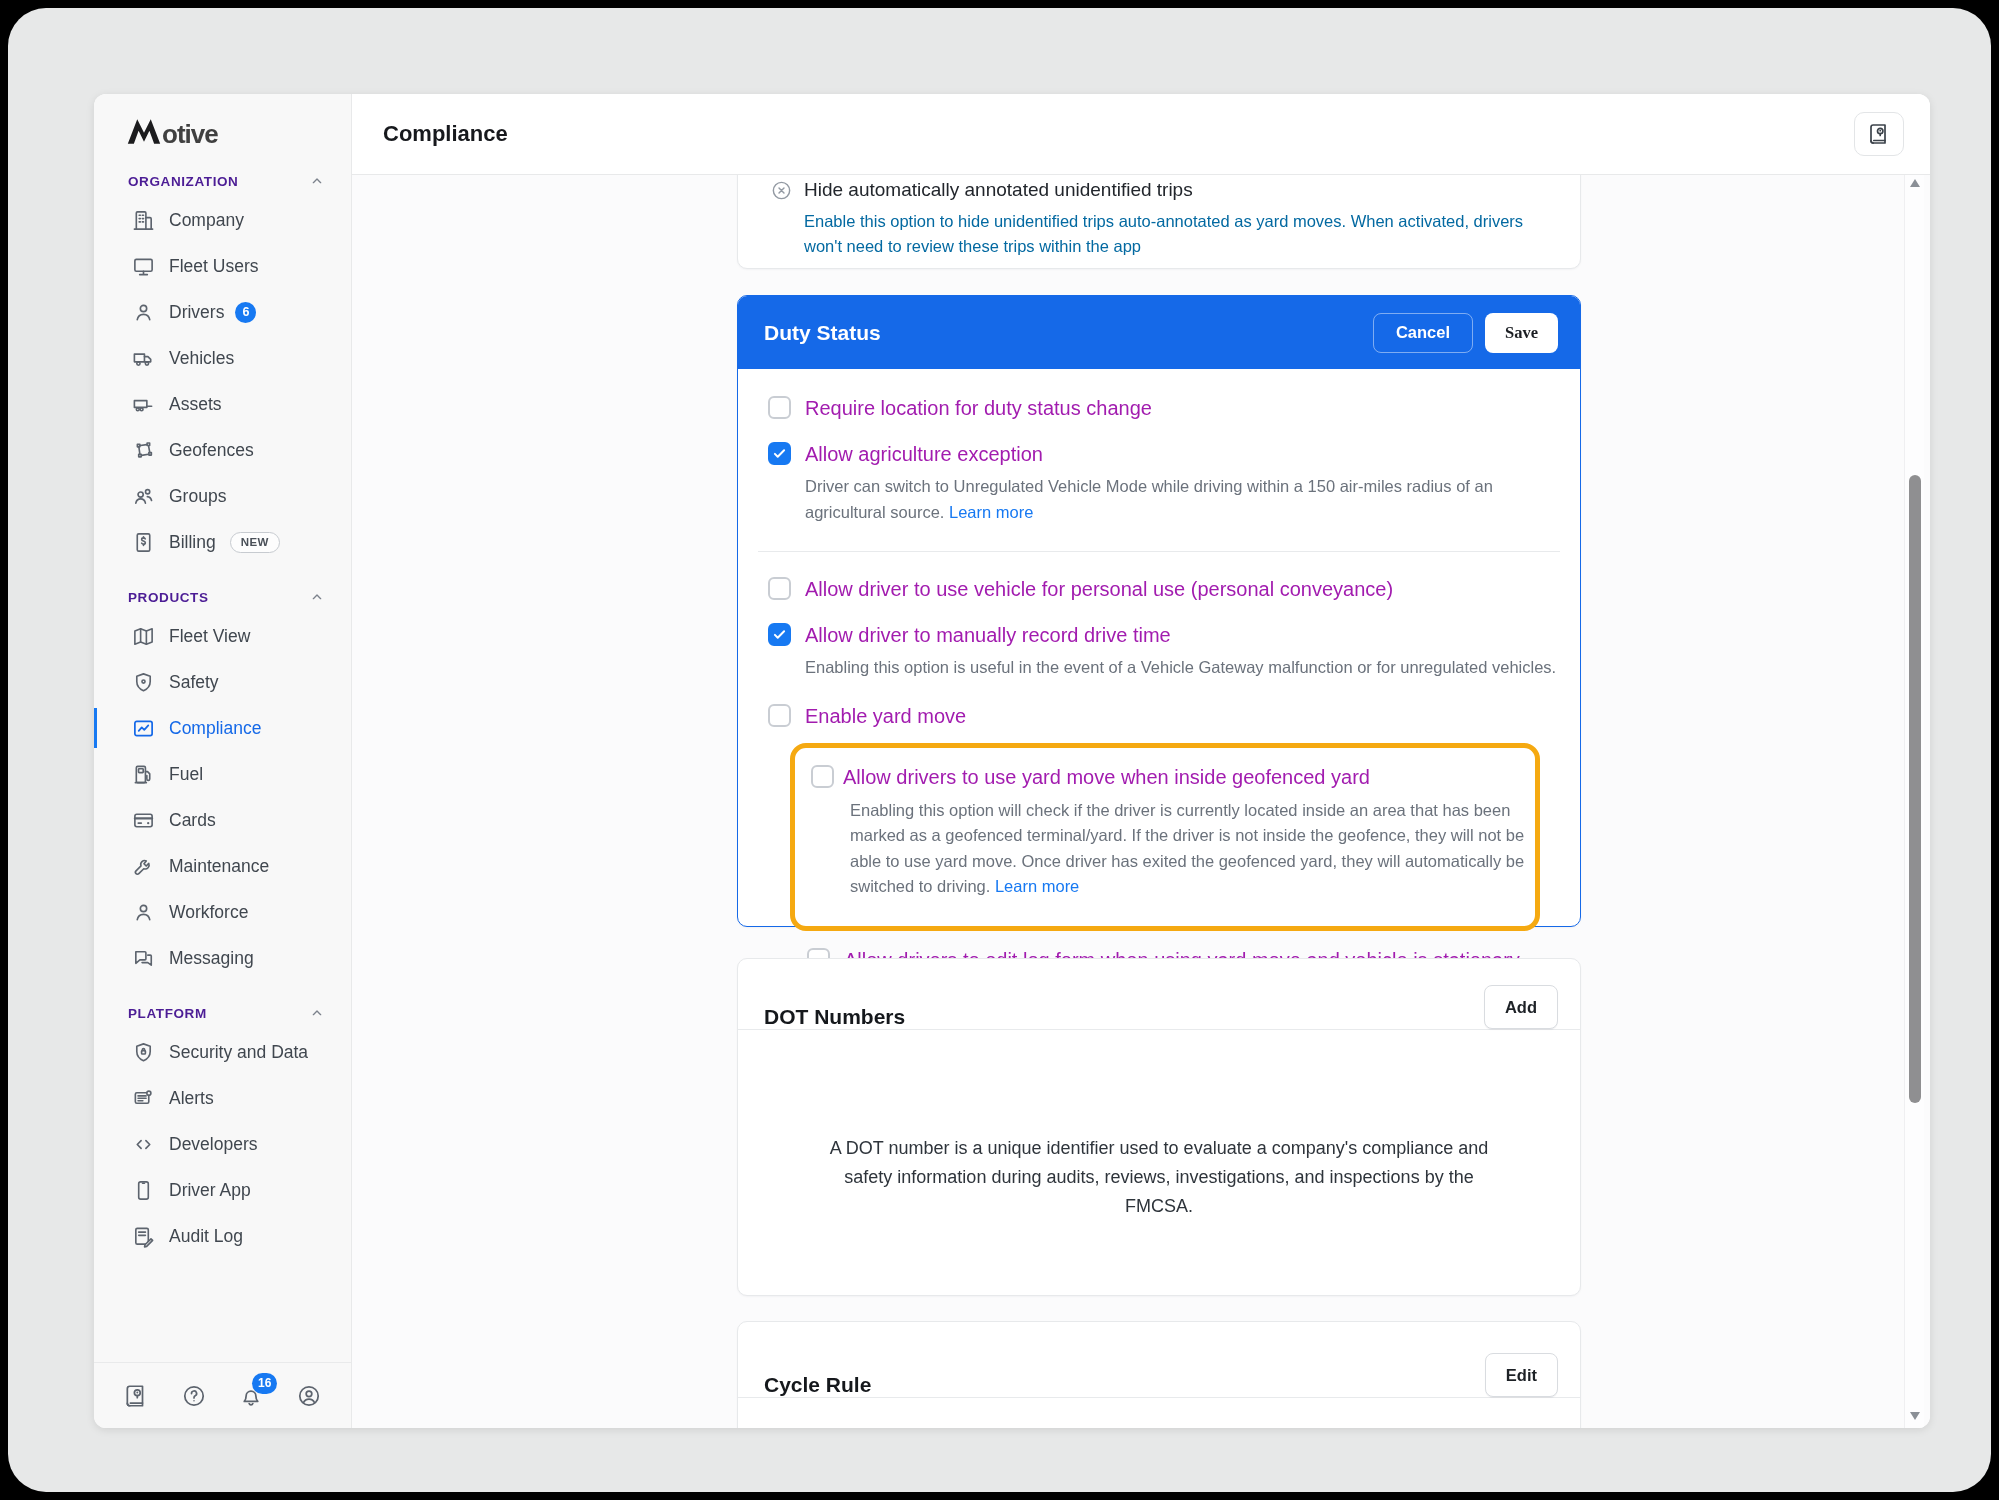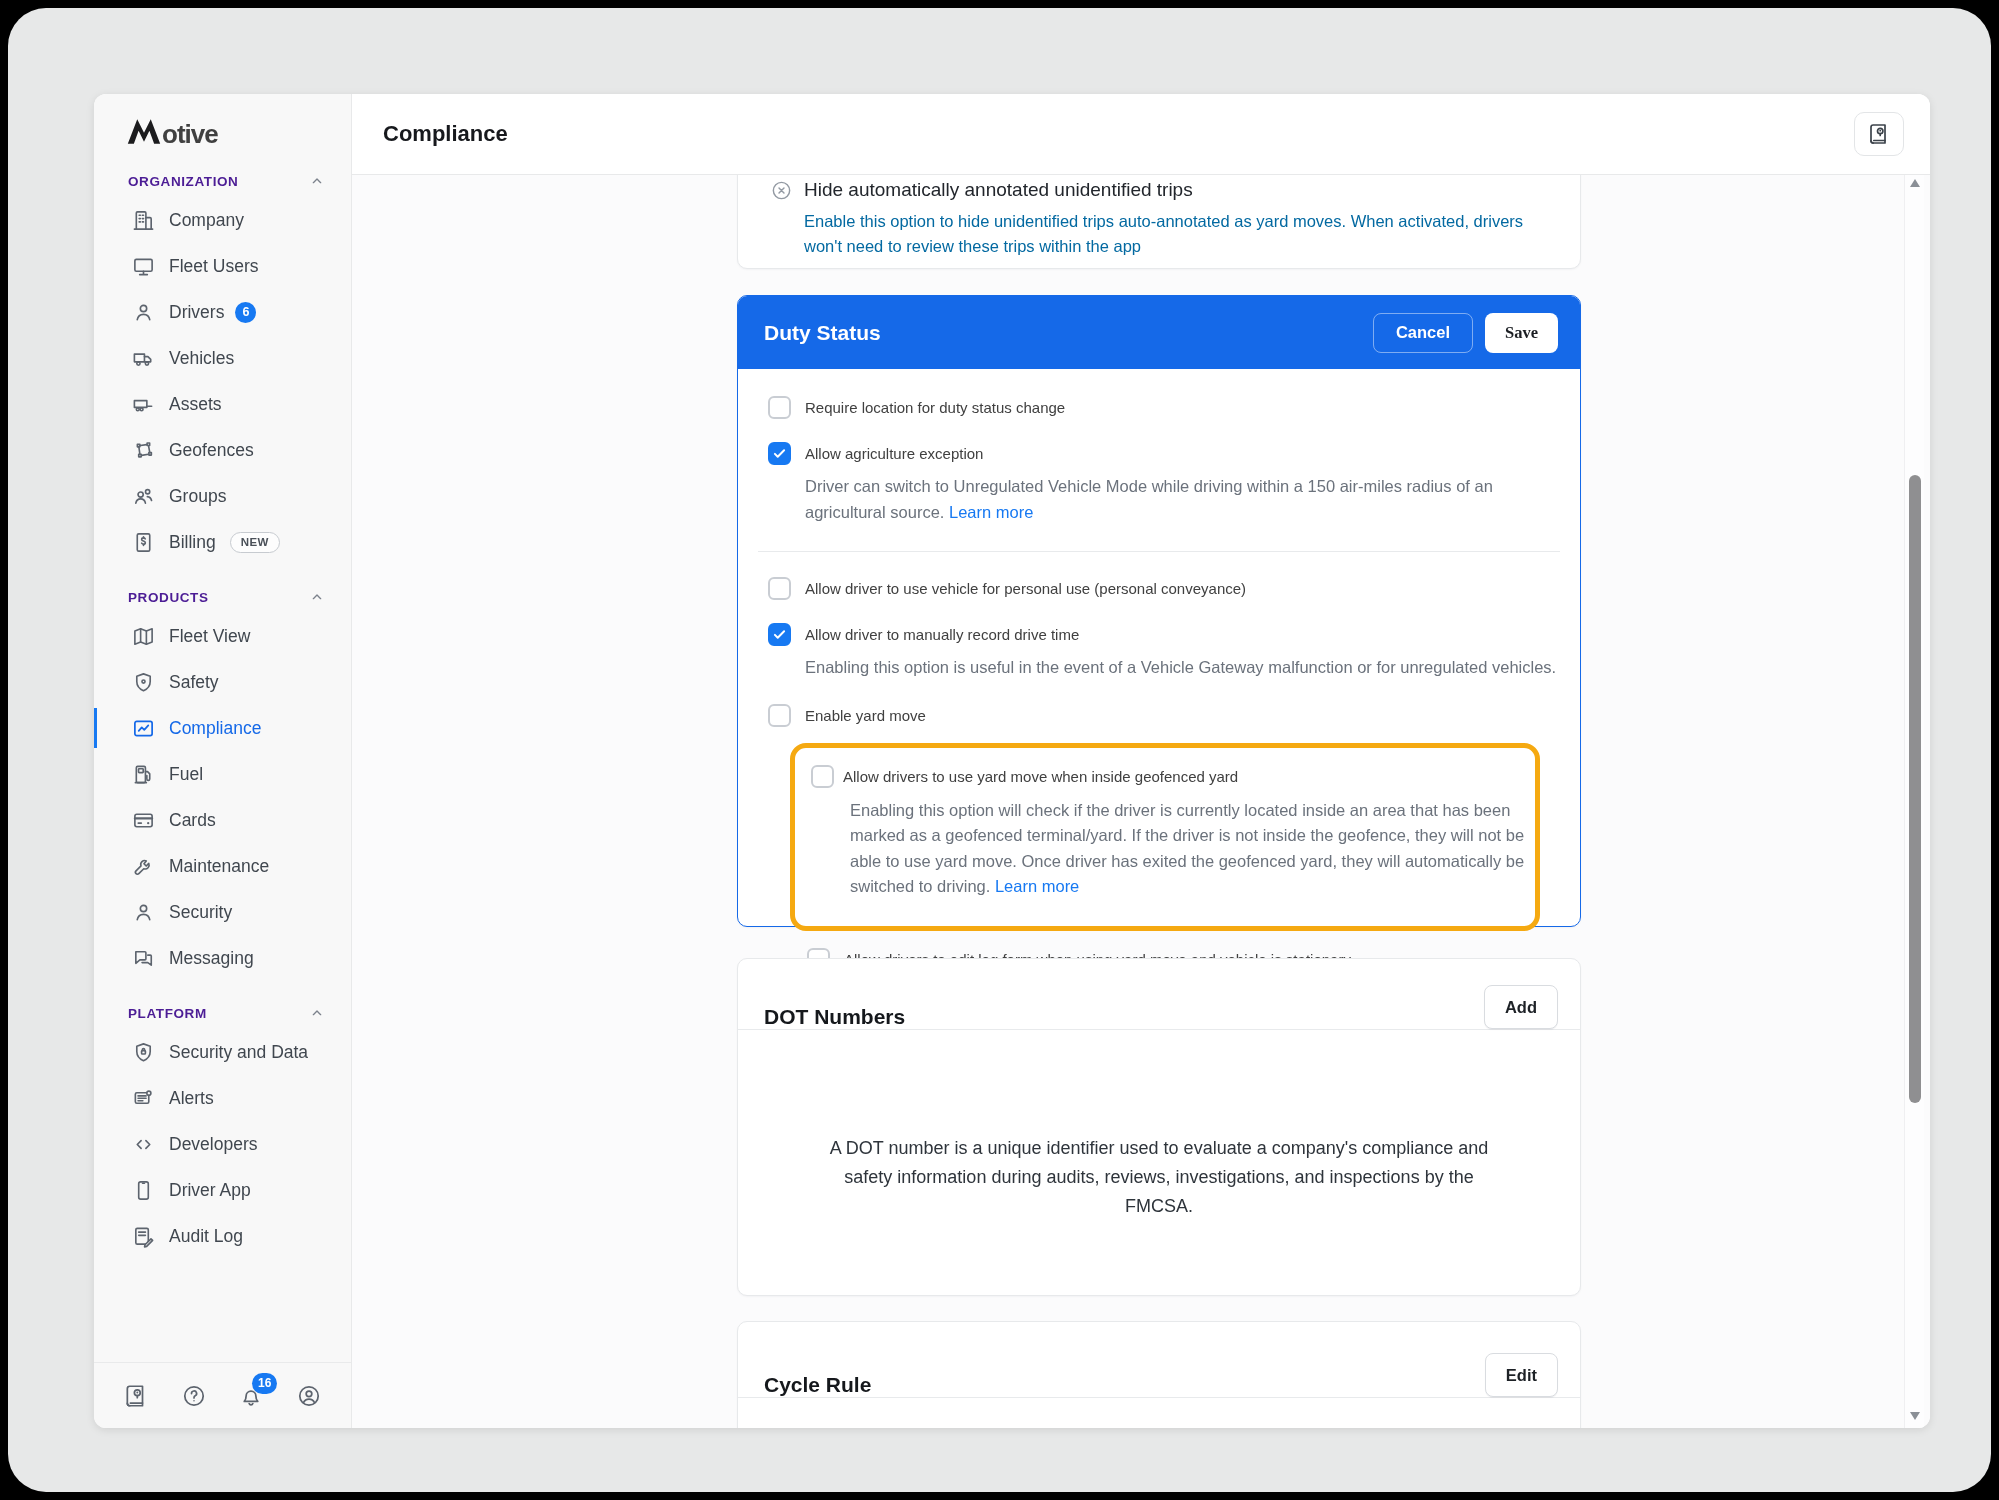--- a/index.html
+++ b/index.html
@@ -126,21 +126,21 @@
     font-family:Liberation Serif, serif;
   }
   .duty-body { padding:28px 30px 0; }
   .opt-row { display:flex; align-items:flex-start; gap:14px; margin-bottom:24px; }
   .checkbox {
     width:23px; height:23px; flex:none; border-radius:6px;
     border:2px solid #c9cdd3; background:#fff; cursor:pointer;
     display:flex; align-items:center; justify-content:center; margin-top:-1px;
   }
   .checkbox.checked { background:#1779F2; border-color:#1779F2; }
-  .opt-label { font-size:15px; color:#404040; line-height:22px; }
+  .opt-label { font-size:20px; color:#a21caf; line-height:22px; }
   .opt-desc {
     margin:9px 0 26px 37px; font-size:16.5px; color:#6b727c; line-height:1.55; width:740px;
   }
   .opt-desc.nowrap { white-space:nowrap; width:auto; margin-bottom:24px; }
   .inline-link { color:#1779F2; text-decoration:none; cursor:pointer; }
   .duty-divider { height:1px; background:#e8eaec; margin:2px -10px 26px; }
   .highlight-box {
     border:5px solid #F5A911; border-radius:16px;
     margin:2px 10px 18px 22px;
     padding:18px 20px 26px 16px;
@@ -366,21 +366,21 @@
             </span>
           <span>Maintenance</span>
         </div>
         <div class="nav-item">
           <span class="nicon">
               <svg viewBox="0 0 24 24" width="23" height="23" fill="none" stroke="#5d646e" stroke-width="1.7" stroke-linecap="round" stroke-linejoin="round">
                 <circle cx="12" cy="7.8" r="3.3"></circle>
                 <path d="M5.5 19.5c.6-3.6 3.2-5.6 6.5-5.6s5.9 2 6.5 5.6"></path>
               </svg>
             </span>
-          <span>Security</span>
+          <span>Workforce</span>
         </div>
         <div class="nav-item">
           <span class="nicon">
               <svg viewBox="0 0 24 24" width="23" height="23" fill="none" stroke="#5d646e" stroke-width="1.7" stroke-linecap="round" stroke-linejoin="round">
                 <path d="M4 5h9.5a1 1 0 0 1 1 1v6.5a1 1 0 0 1-1 1H8.2L4 17Z"></path>
                 <path d="M16.5 8.5h2.6a1 1 0 0 1 1 1V19l-3.6-2.7h-6"></path>
               </svg>
             </span>
           <span>Messaging</span>
         </div>

